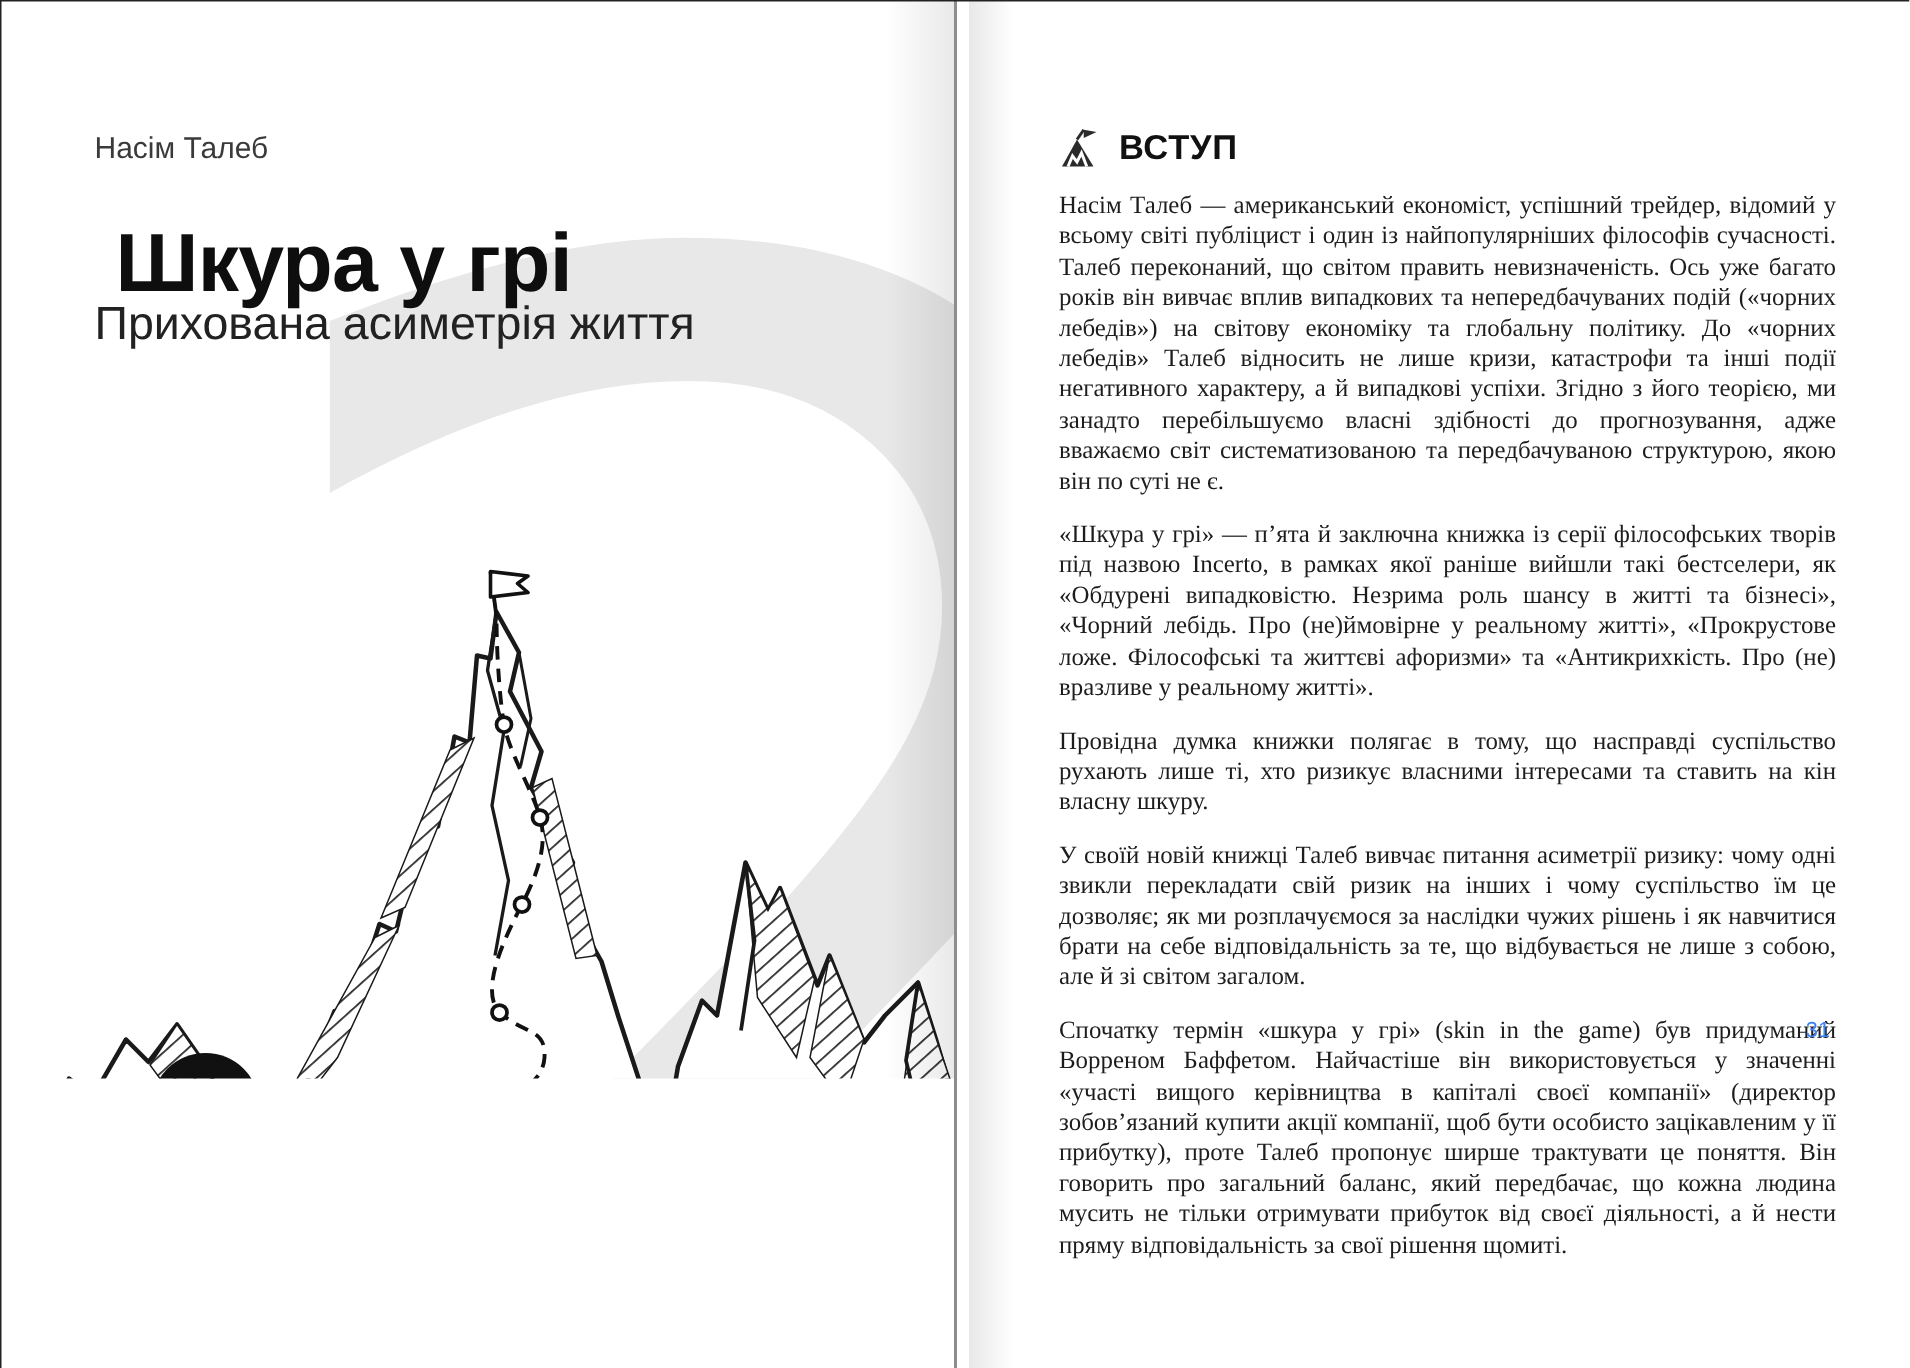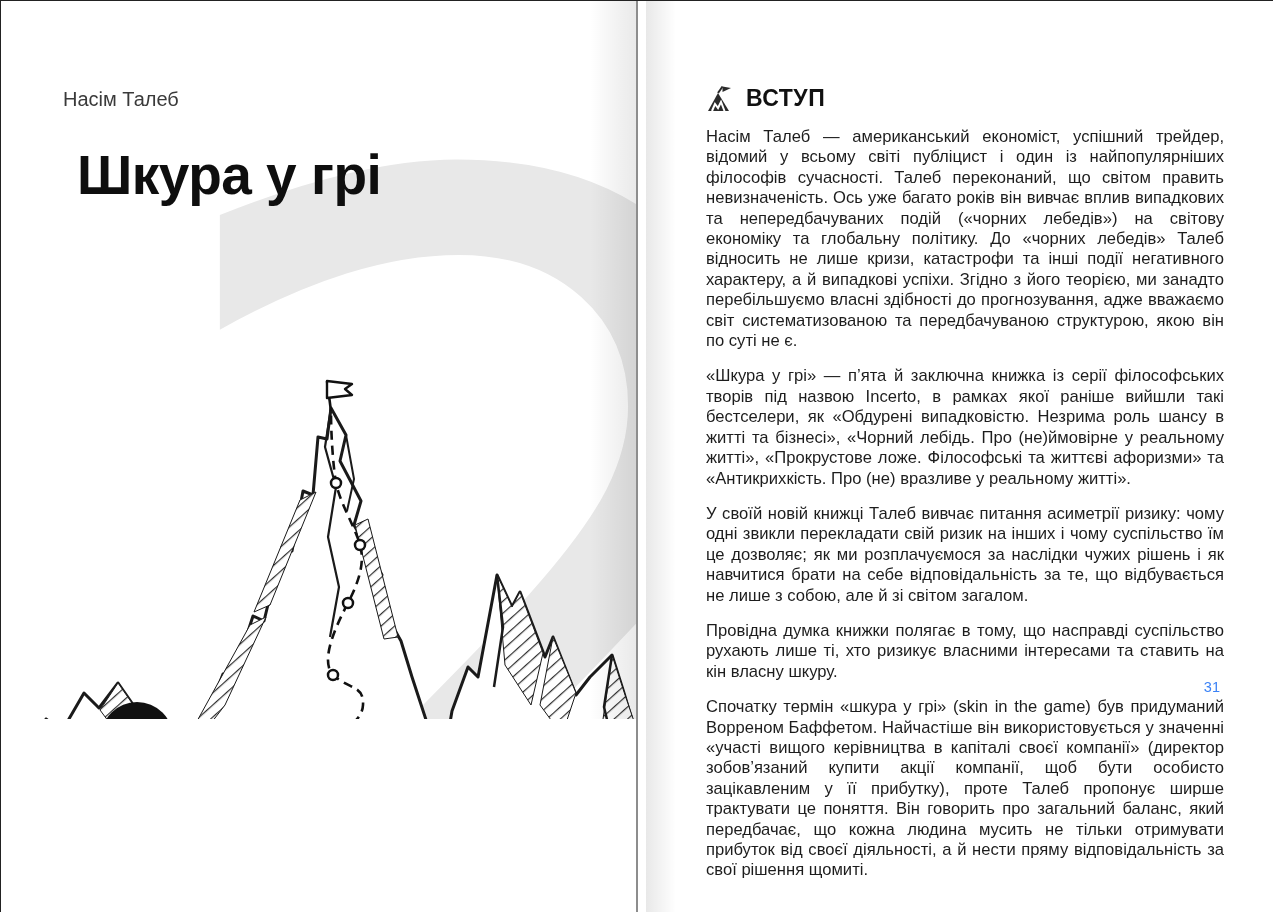--- a/index.html
+++ b/index.html
@@ -36,34 +36,35 @@
   .mountain{position:absolute;left:0;top:375px;width:640px;height:470px;z-index:10;}
 
   .section-header{display:flex;align-items:center;gap:13px;height:28px;margin:0 0 15px 0;}
   .section-header h2{margin:0;font-size:23px;font-weight:700;letter-spacing:0.5px;color:#111;}
   .peak-icon{display:block;flex:0 0 auto;}
 
   .body-text p{
     margin:0 0 15px 0;
     font-size:16.6px;line-height:20.4px;
     text-align:justify;color:#1d1d1d;
-    hyphens:auto;-webkit-hyphens:auto;
+    hyphens:auto;font-family:Liberation Serif, serif;-webkit-hyphens:auto;
   }
   .page-number{position:absolute;right:61px;bottom:24px;font-size:14.5px;color:#3b82f6;}
 </style>
 </head>
 <body>
 
 <div class="frame-top"></div>
 <div class="frame-left"></div>
 
 <section class="page page-left">
   <div class="watermark">2</div>
   <div class="author">Насім Талеб</div>
   <h1 class="book-title">Шкура у грі</h1>
+  <div class="subtitle">Прихована асиметрія життя</div>
 
   <svg class="mountain" viewBox="0 0 640 470" fill="none" xmlns="http://www.w3.org/2000/svg">
     <defs>
       <pattern id="hatch" width="9" height="9" patternUnits="userSpaceOnUse" patternTransform="rotate(48)">
         <rect width="9" height="9" fill="#ffffff"></rect>
         <line x1="0" y1="0" x2="0" y2="9" stroke="#2e2e2e" stroke-width="2.4"></line>
       </pattern>
     </defs>
 
     <g>
@@ -134,19 +135,19 @@
       <path d="M6 27 L9 20 L12 24 L15 18 L18.5 27" stroke="#ffffff" stroke-width="2" fill="none"></path>
       <path d="M12 9 L16.5 2.5" stroke="#2b2b2b" stroke-width="2"></path>
       <polygon points="16.5,2.5 25,4 16.5,8" fill="#2b2b2b"></polygon>
     </svg>
     <h2>ВСТУП</h2>
   </header>
 
   <div class="body-text">
     <p lang="uk">Насім Талеб — американський економіст, успішний трейдер, відомий у всьому світі публіцист і один із найпопулярніших філософів сучасності. Талеб переконаний, що світом править невизначеність. Ось уже багато років він вивчає вплив випадкових та непередбачуваних подій («чорних лебедів») на світову економіку та глобальну політику. До «чорних лебедів» Талеб відносить не лише кризи, катастрофи та інші події негативного характеру, а й випадкові успіхи. Згідно з його теорією, ми занадто перебільшуємо власні здібності до прогнозування, адже вважаємо світ систематизованою та передбачуваною структурою, якою він по суті не є.</p>
     <p lang="uk">«Шкура у грі» — п’ята й заключна книжка із серії філософських творів під назвою Incerto, в рамках якої раніше вийшли такі бестселери, як «Обдурені випадковістю. Незрима роль шансу в житті та бізнесі», «Чорний лебідь. Про (не)ймовірне у реальному житті», «Прокрустове ложе. Філософські та життєві афоризми» та «Антикрихкість. Про (не) вразливе у реальному житті».</p>
+    <p lang="uk">Провідна думка книжки полягає в тому, що насправді суспільство рухають лише ті, хто ризикує власними інтересами та ставить на кін власну шкуру.</p>
     <p lang="uk">У своїй новій книжці Талеб вивчає питання асиметрії ризику: чому одні звикли перекладати свій ризик на інших і чому суспільство їм це дозволяє; як ми розплачуємося за наслідки чужих рішень і як навчитися брати на себе відповідальність за те, що відбувається не лише з собою, але й зі світом загалом.</p>
-    <p lang="uk">Провідна думка книжки полягає в тому, що насправді суспільство рухають лише ті, хто ризикує власними інтересами та ставить на кін власну шкуру.</p>
     <p lang="uk">Спочатку термін «шкура у грі» (skin in the game) був придуманий Ворреном Баффетом. Найчастіше він використовується у значенні «участі вищого керівництва в капіталі своєї компанії» (директор зобов’язаний купити акції компанії, щоб бути особисто зацікавленим у її прибутку), проте Талеб пропонує ширше трактувати це поняття. Він говорить про загальний баланс, який передбачає, що кожна людина мусить не тільки отримувати прибуток від своєї діяльності, а й нести пряму відповідальність за свої рішення щомиті.</p>
   </div>
 
   <div class="page-number">31</div>
 </section>
 
 </body></html>

